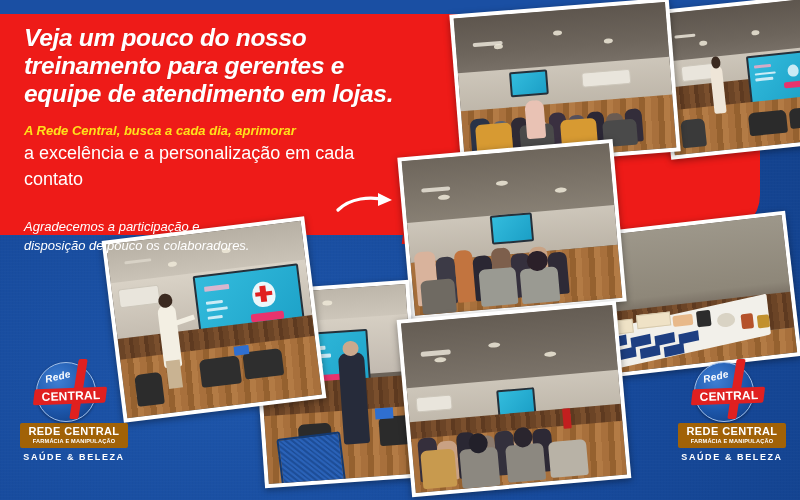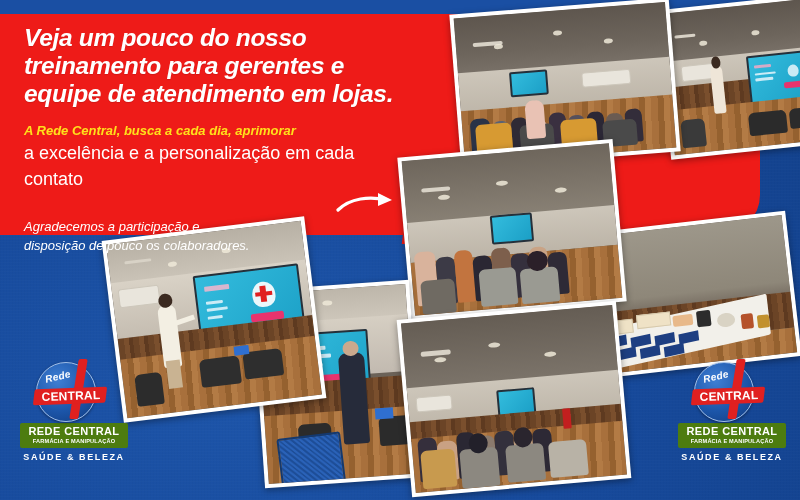--- a/index.html
+++ b/index.html
@@ -80,21 +80,21 @@
      box-shadow:0 1px 3px rgba(0,0,0,.4);border:1px solid #9fbde6;}
   .logo .cross-v{position:absolute;left:46px;top:-3px;width:9px;height:60px;background:#e02020;
      transform:skewX(-9deg);border-radius:2px;}
   .logo .cross-h{position:absolute;left:32px;top:27px;width:38px;height:8px;background:#e02020;border-radius:2px;}
   .logo .rede{position:absolute;left:17px;top:9px;font-style:italic;font-weight:bold;font-size:10px;
      color:#fff;transform:rotate(-13deg);letter-spacing:.3px;}
   .logo .centralband{position:absolute;left:6px;top:26px;width:72px;height:16px;
      background:#e02020;transform:skewX(-9deg) rotate(-2deg);border-radius:2px;}
   .logo .centraltxt{position:absolute;left:9px;top:27px;width:68px;text-align:center;color:#fff;
      font-weight:bold;font-size:12px;letter-spacing:.2px;transform:rotate(-2deg);}
-  .logo .wordmark{margin:3px auto 0;width:104px;background:#4d7c0f;border-radius:2px;
+  .logo .wordmark{margin:3px auto 0;width:104px;background:#a16207;border-radius:2px;
      padding:3px 2px 3px;text-align:center;}
   .logo .w1{color:#fff;font-weight:bold;font-size:11px;letter-spacing:.4px;line-height:1.05;}
   .logo .w2{color:#fff;font-weight:bold;font-size:5.6px;letter-spacing:.2px;line-height:1.35;}
   .logo .w3{margin-top:4px;text-align:center;color:#fff;font-weight:bold;font-size:9px;letter-spacing:1.6px;}
 </style>
 </head>
 <body>
 
 <div class="stage">
 

